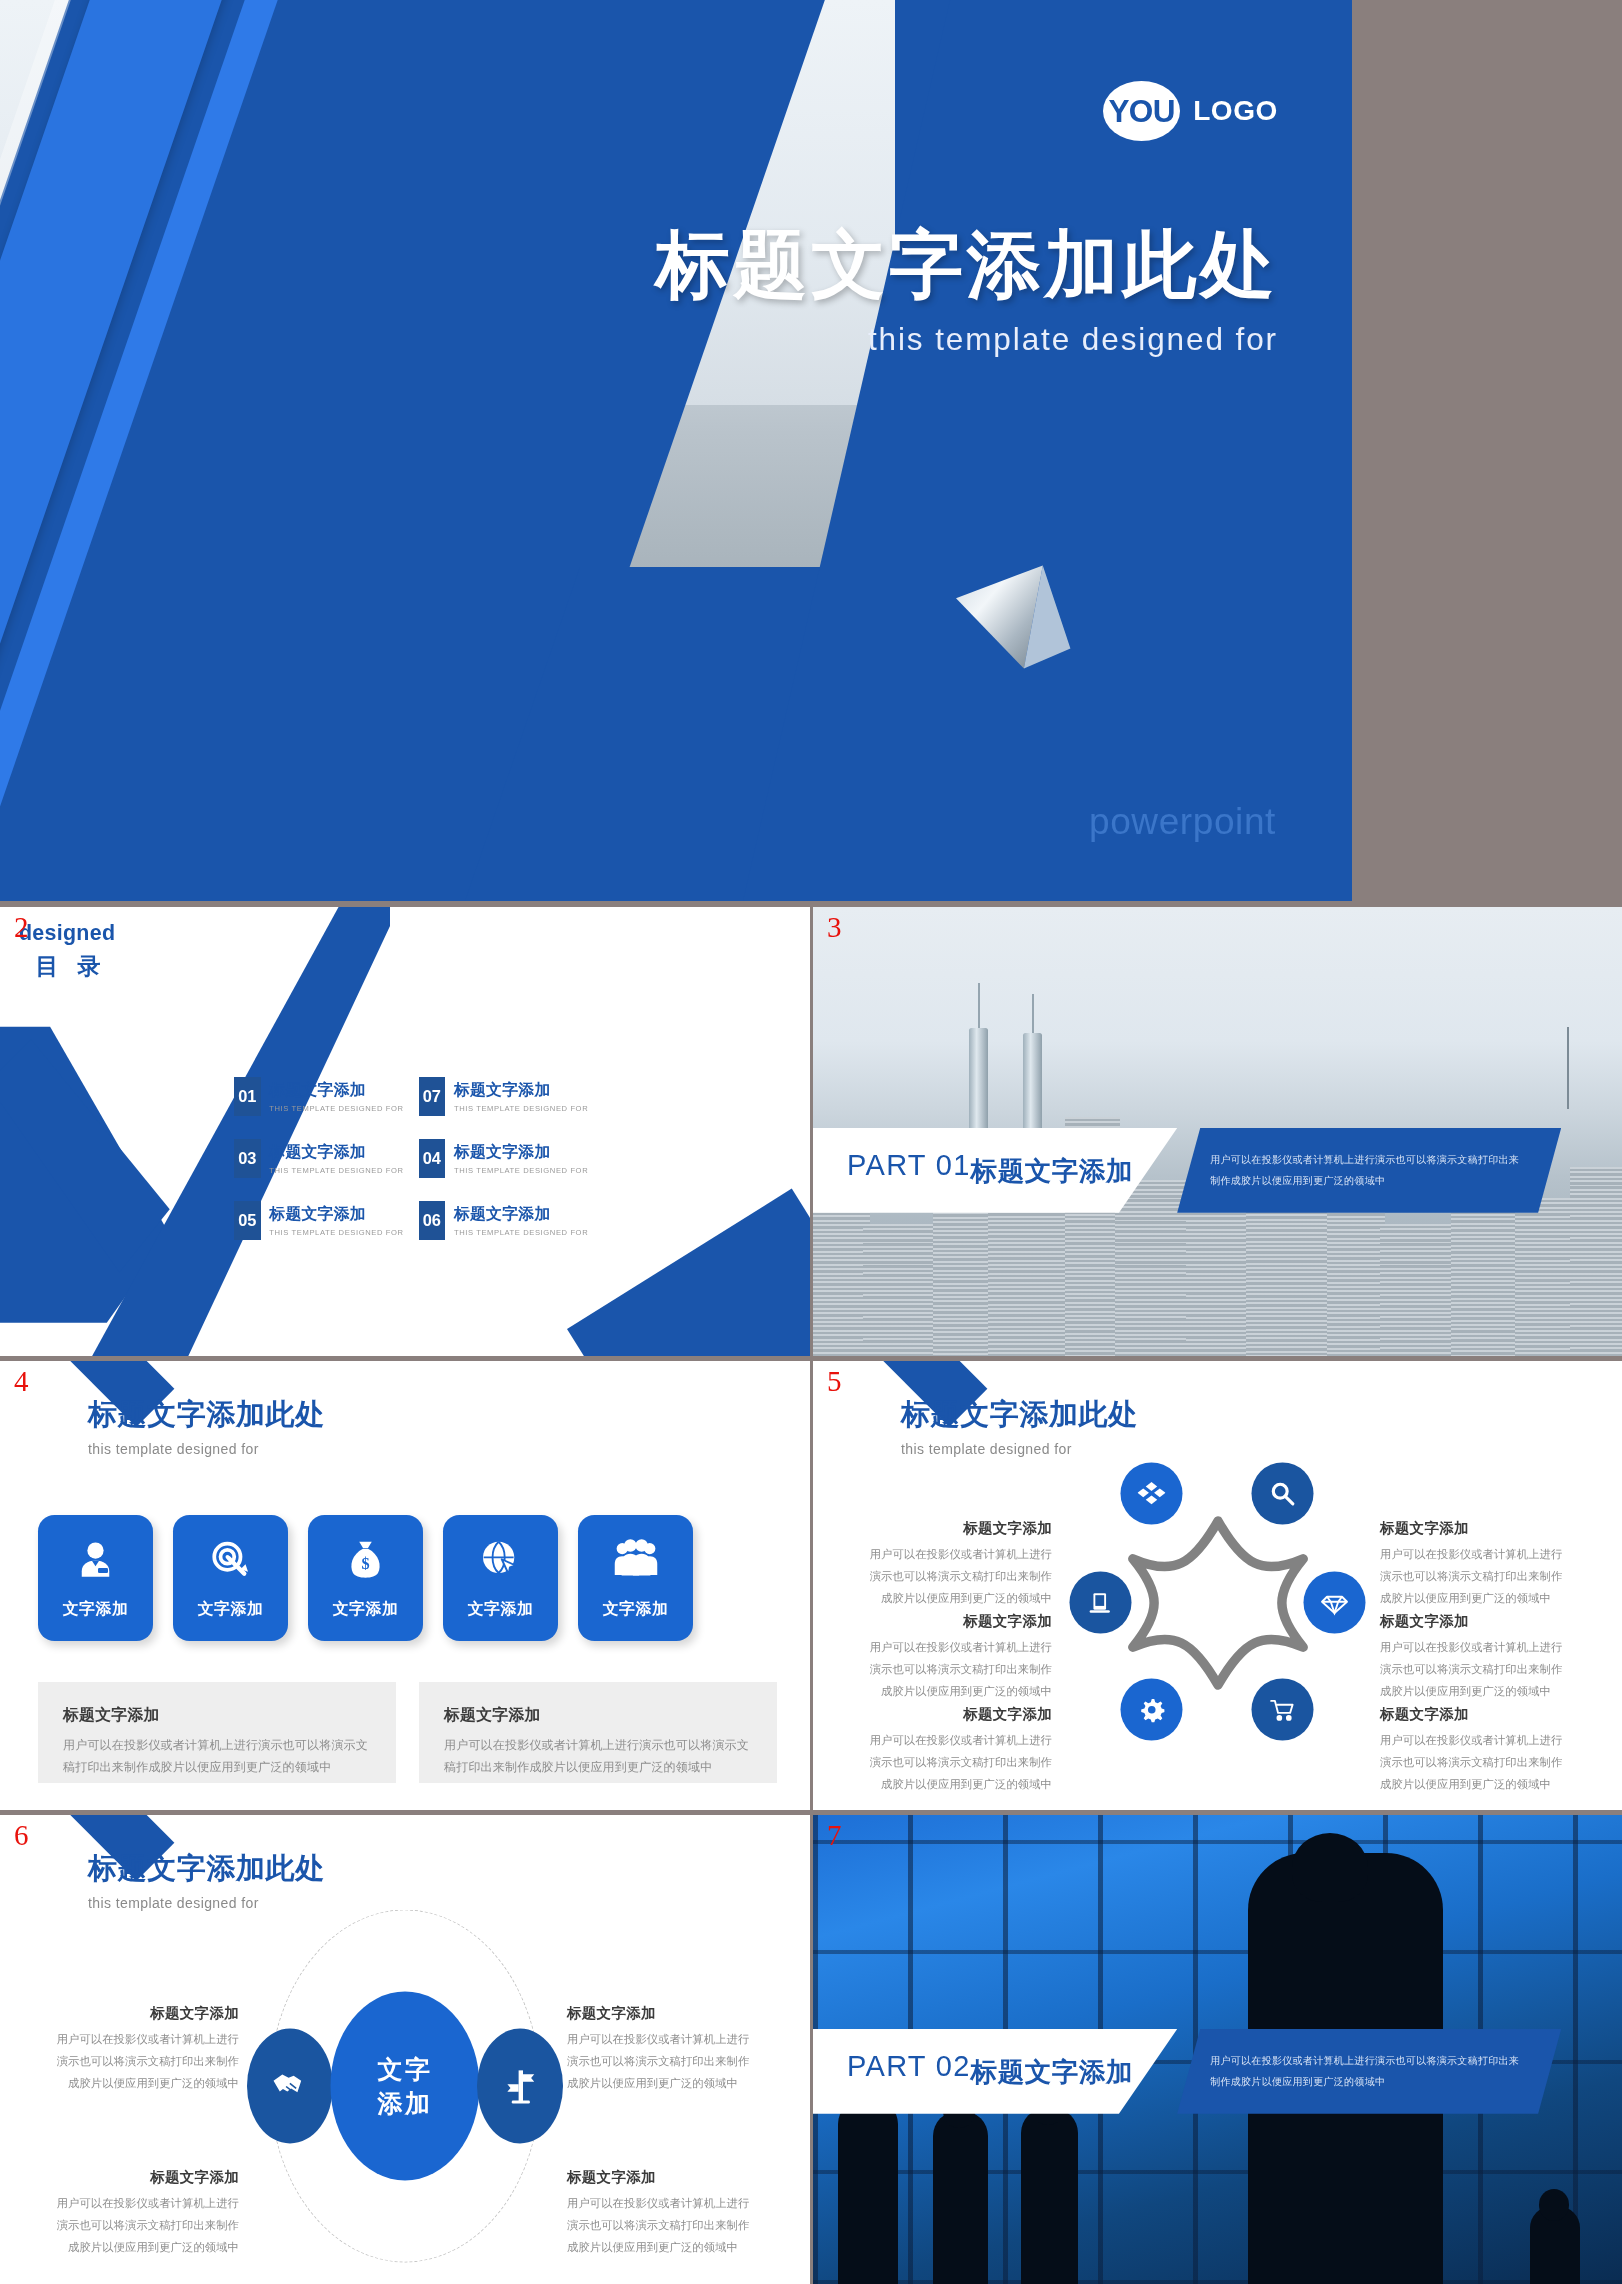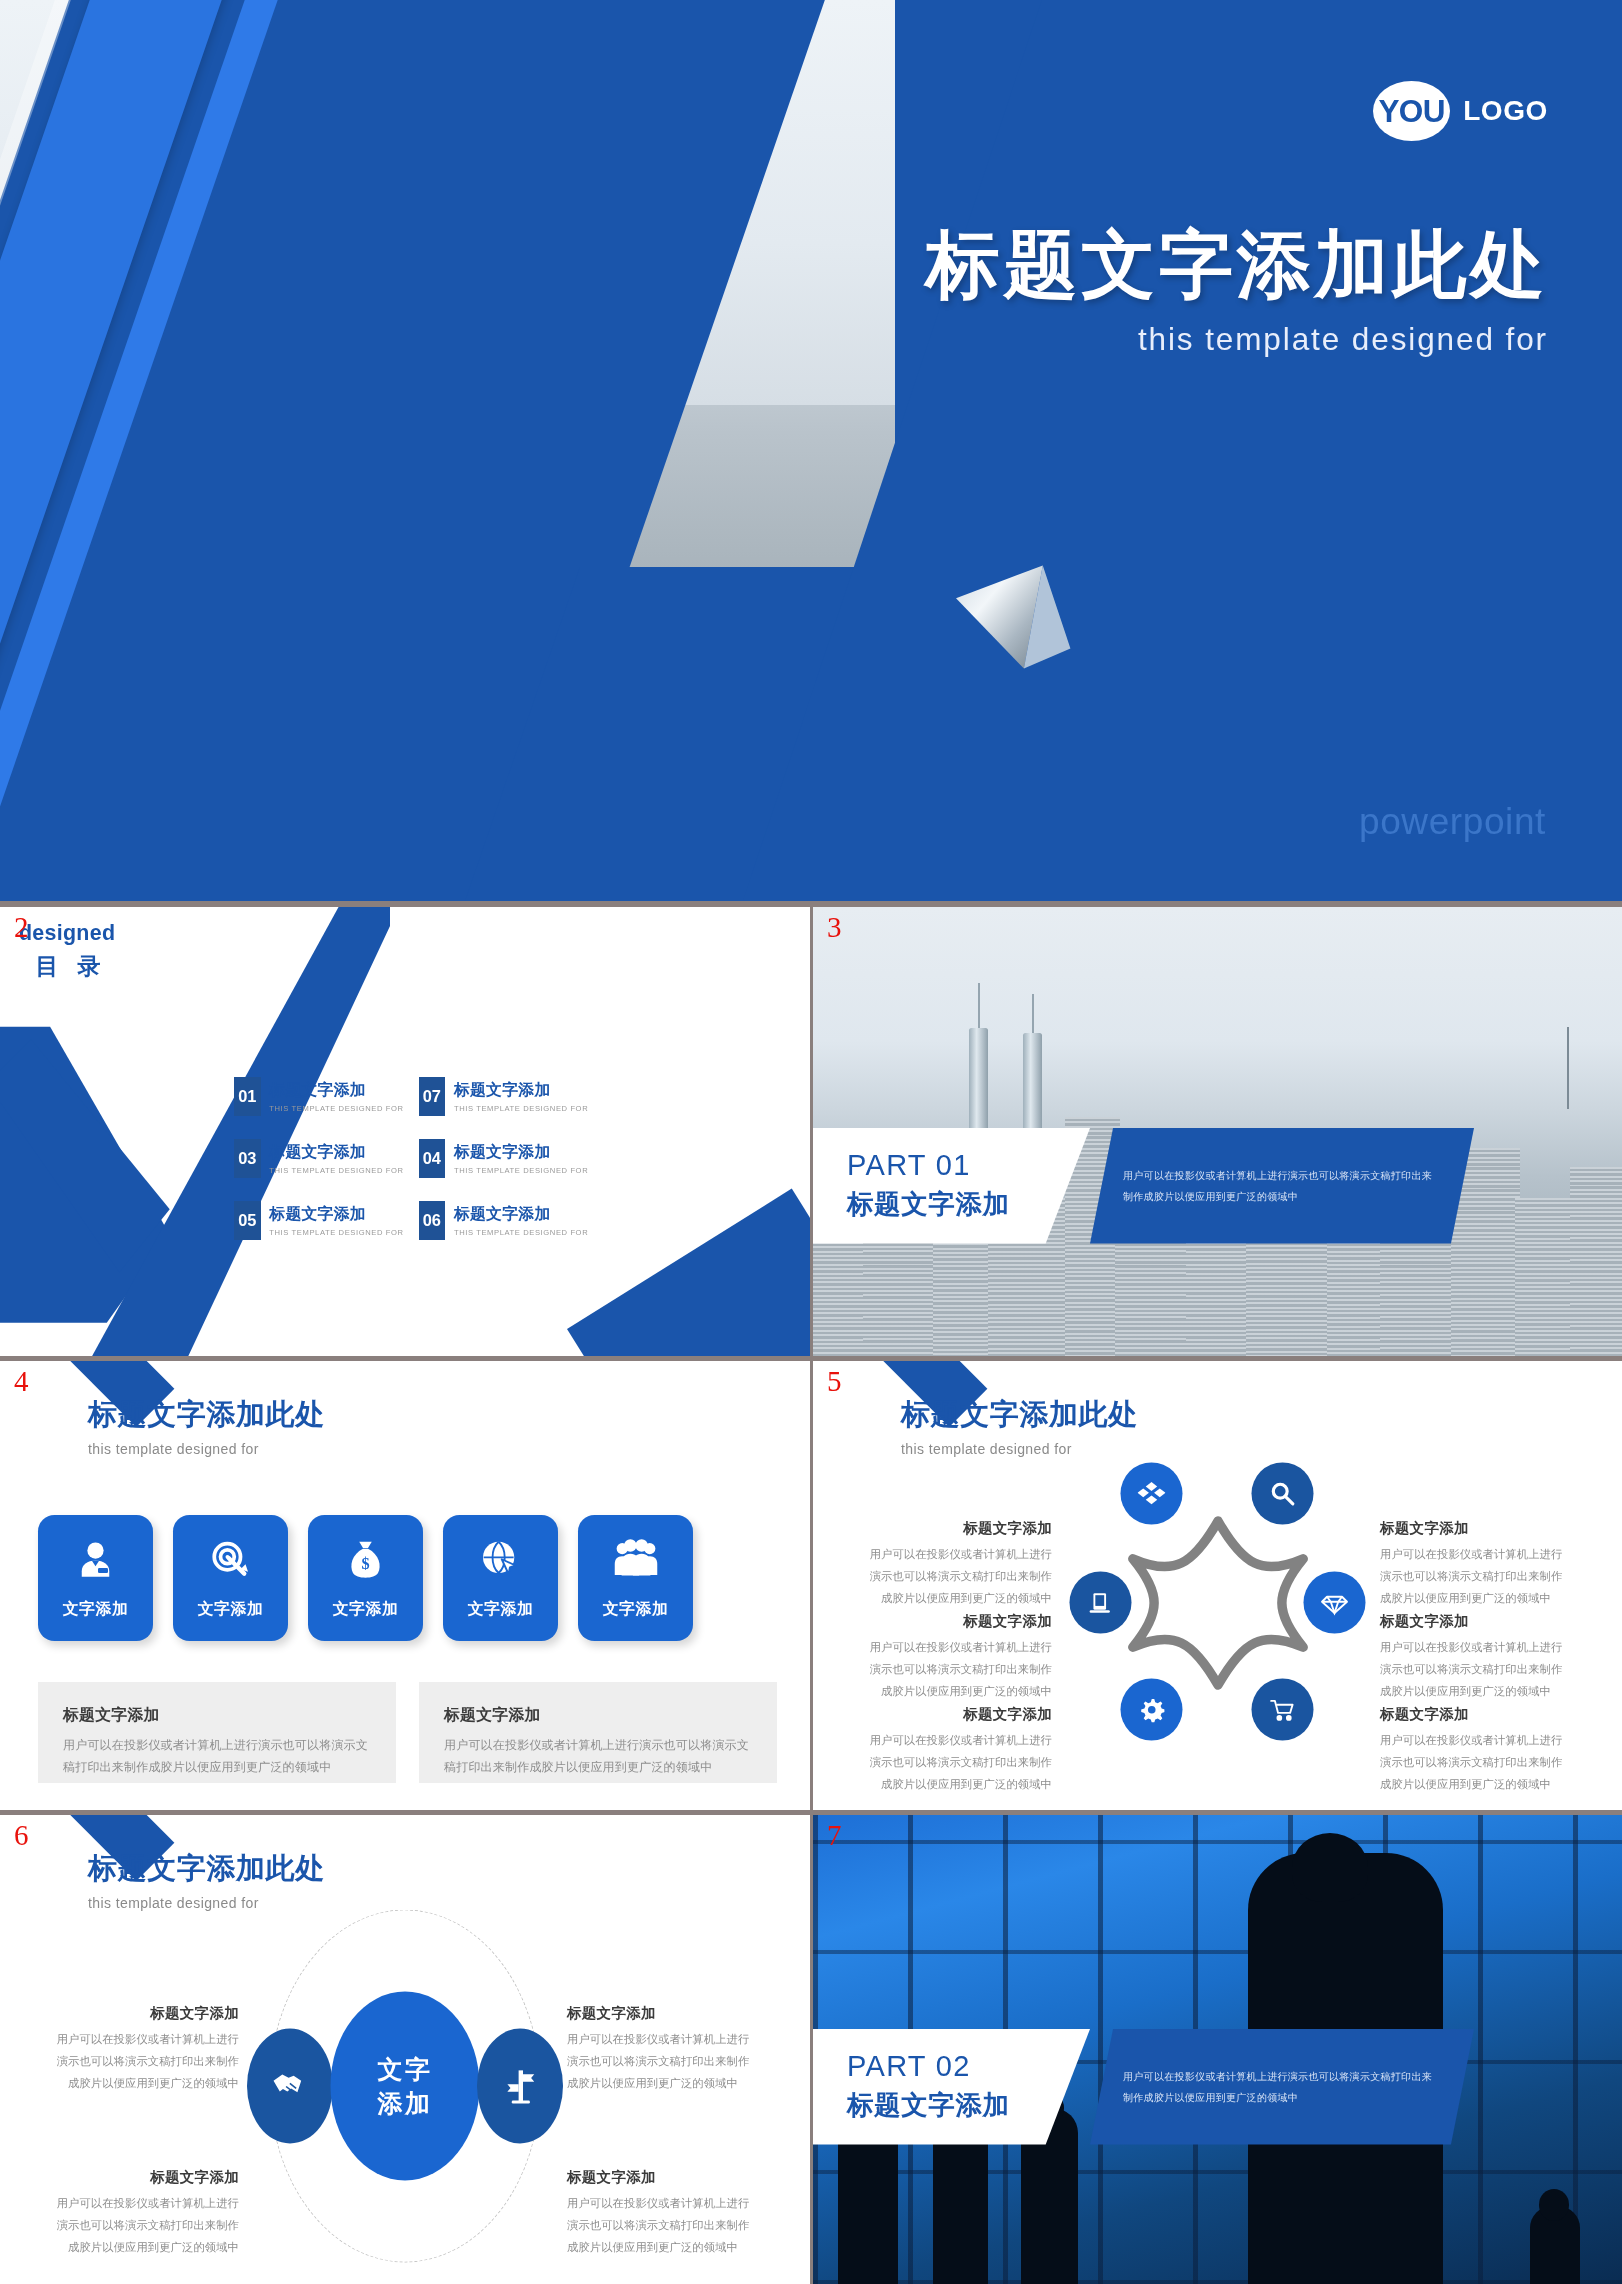--- a/index.html
+++ b/index.html
@@ -11,21 +11,21 @@
   }
 
   .sheet { position:relative; width:1622px; height:2284px; background:#8a7f7d; }
 
   
   .slide { position:absolute; overflow:hidden; background:#ffffff; }
   .snum { position:absolute; left:14px; top:6.3px; font-size:29px; color:#e8120c;
           font-family:"Liberation Serif","DejaVu Serif",serif; z-index:40; line-height:1; }
 
   
-  #s1 { left:0; top:0; width:1622px; height:901px; background:#1a55ab; }
+  #s1 { left:0; top:0; width:1352px; height:901px; background:#1a55ab; }
   .cover-photo {
     position:absolute; left:0; top:0; width:895px; height:901px;
     background:
       linear-gradient(180deg,#e9eef2 0%,#dfe6ec 22%,#cfd8df 33%,#b9c3cb 48%,#aab5bd 62%,#9aa6af 78%,#8e9aa4 100%);
     overflow:hidden;
   }
   .sky { position:absolute; left:0; top:0; width:100%; height:45%;
          background:linear-gradient(180deg,#eef3f7 0%,#e3eaf0 60%,#d6dee5 100%); }
   
   .tower { position:absolute; background:linear-gradient(90deg,#9fb0bb,#dfe8ee 40%,#b7c4cd 70%,#8fa0ab);
@@ -90,21 +90,21 @@
   .toc-item { display:flex; align-items:center; }
   .toc-num { width:26.5px; height:39px; background:#1f5296; color:#fff; font-size:16.4px; font-weight:bold;
              display:flex; align-items:center; justify-content:center; flex:0 0 26.5px; }
   .toc-txt { margin-left:8.8px; }
   .toc-t { color:#1a55ab; font-size:15.8px; font-weight:bold; letter-spacing:0.3px; white-space:nowrap; }
   .toc-s { color:#9a9a9a; font-size:7.6px; letter-spacing:0.6px; margin-top:2.5px; white-space:nowrap; }
 
   
   .sec { overflow:hidden; }
   .sec-band { position:absolute; left:0; display:flex; align-items:stretch; }
-  .sec-left { background:#fff; padding:21.4px 44px 21.4px 34px; display:flex; flex-direction:column;
+  .sec-left { background:#fff; padding:21.4px 44px 21.4px 34px; display:flex; 
               justify-content:center; clip-path:polygon(0 0, 100% 0, 84% 100%, 0 100%); min-width:277px; }
   .sec-part { color:#1a55ab; font-size:29px; letter-spacing:1.3px; }
   .sec-title { color:#1a55ab; font-size:26.5px; font-weight:bold; margin-top:3.8px; letter-spacing:0.6px; }
   .sec-right { background:#1a55ab; color:#dbe6f7; font-size:10px; line-height:2.1;
                padding:21.4px 38px 21.4px 33px; display:flex; align-items:center;
                clip-path:polygon(6% 0, 100% 0, 94% 100%, 0 100%); max-width:384px; letter-spacing:0.3px; }
 
   #s3 { left:813px; top:907px; width:810px; height:449px; }
   #s3 .sec-band { top:221px; }
   .kl-photo { position:absolute; inset:0;

